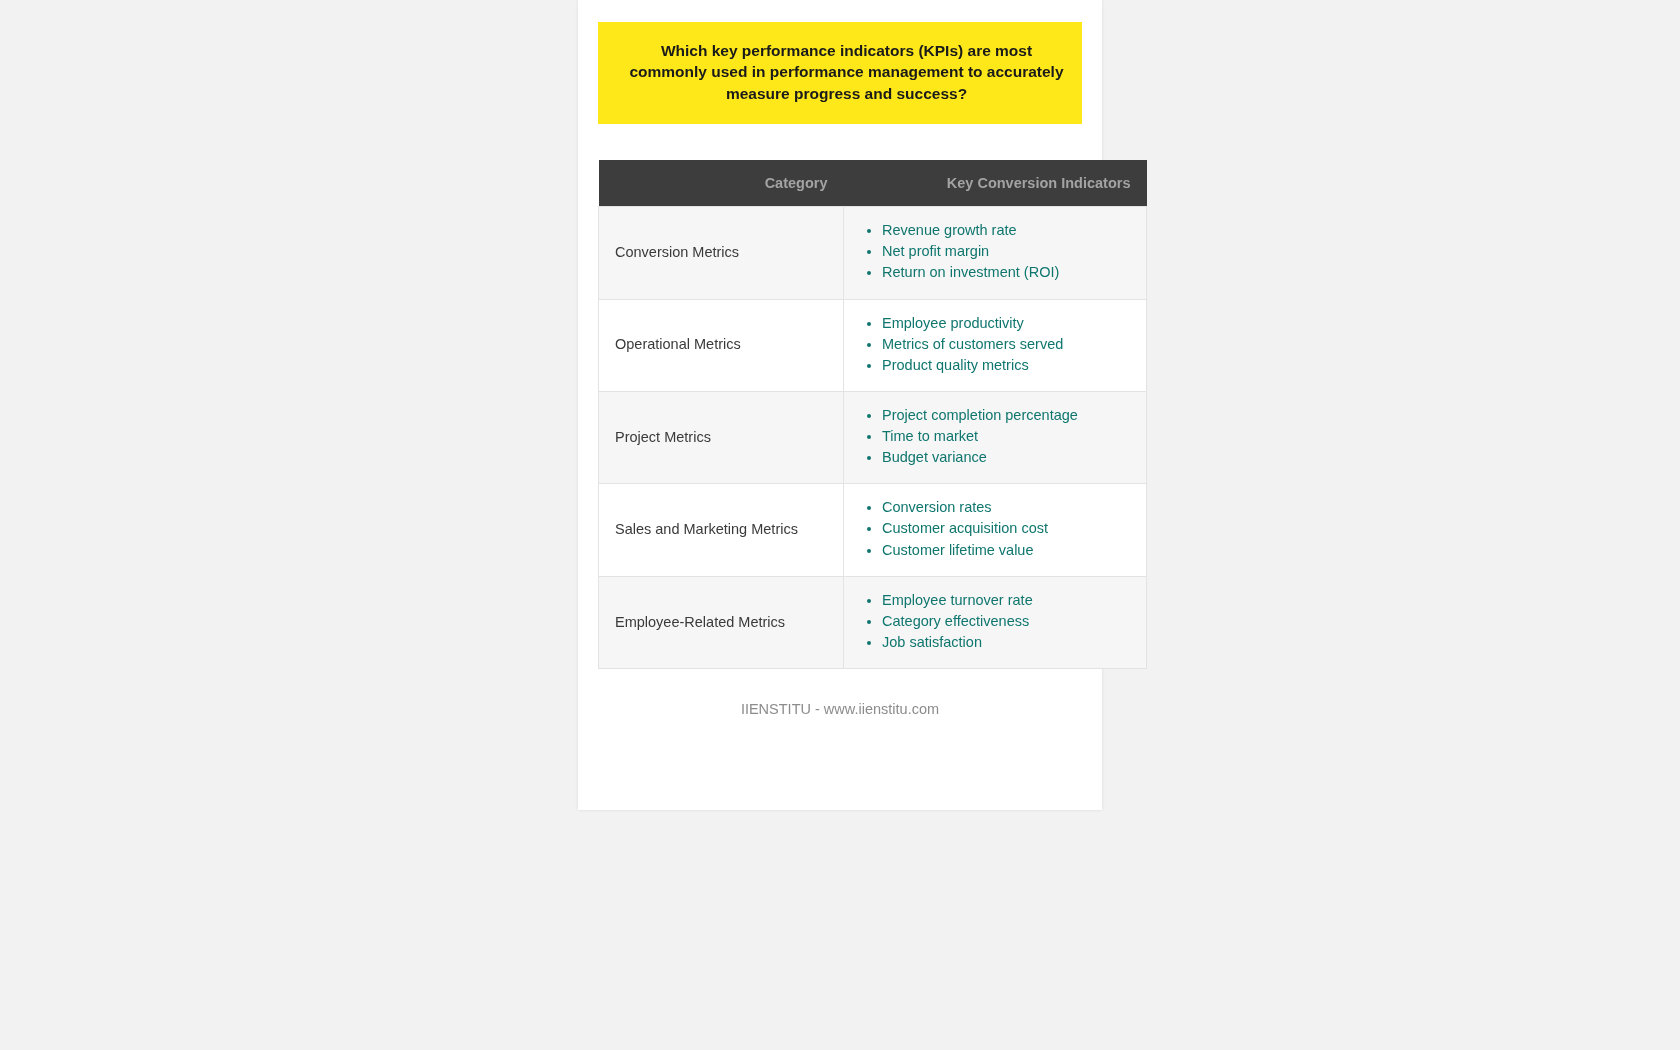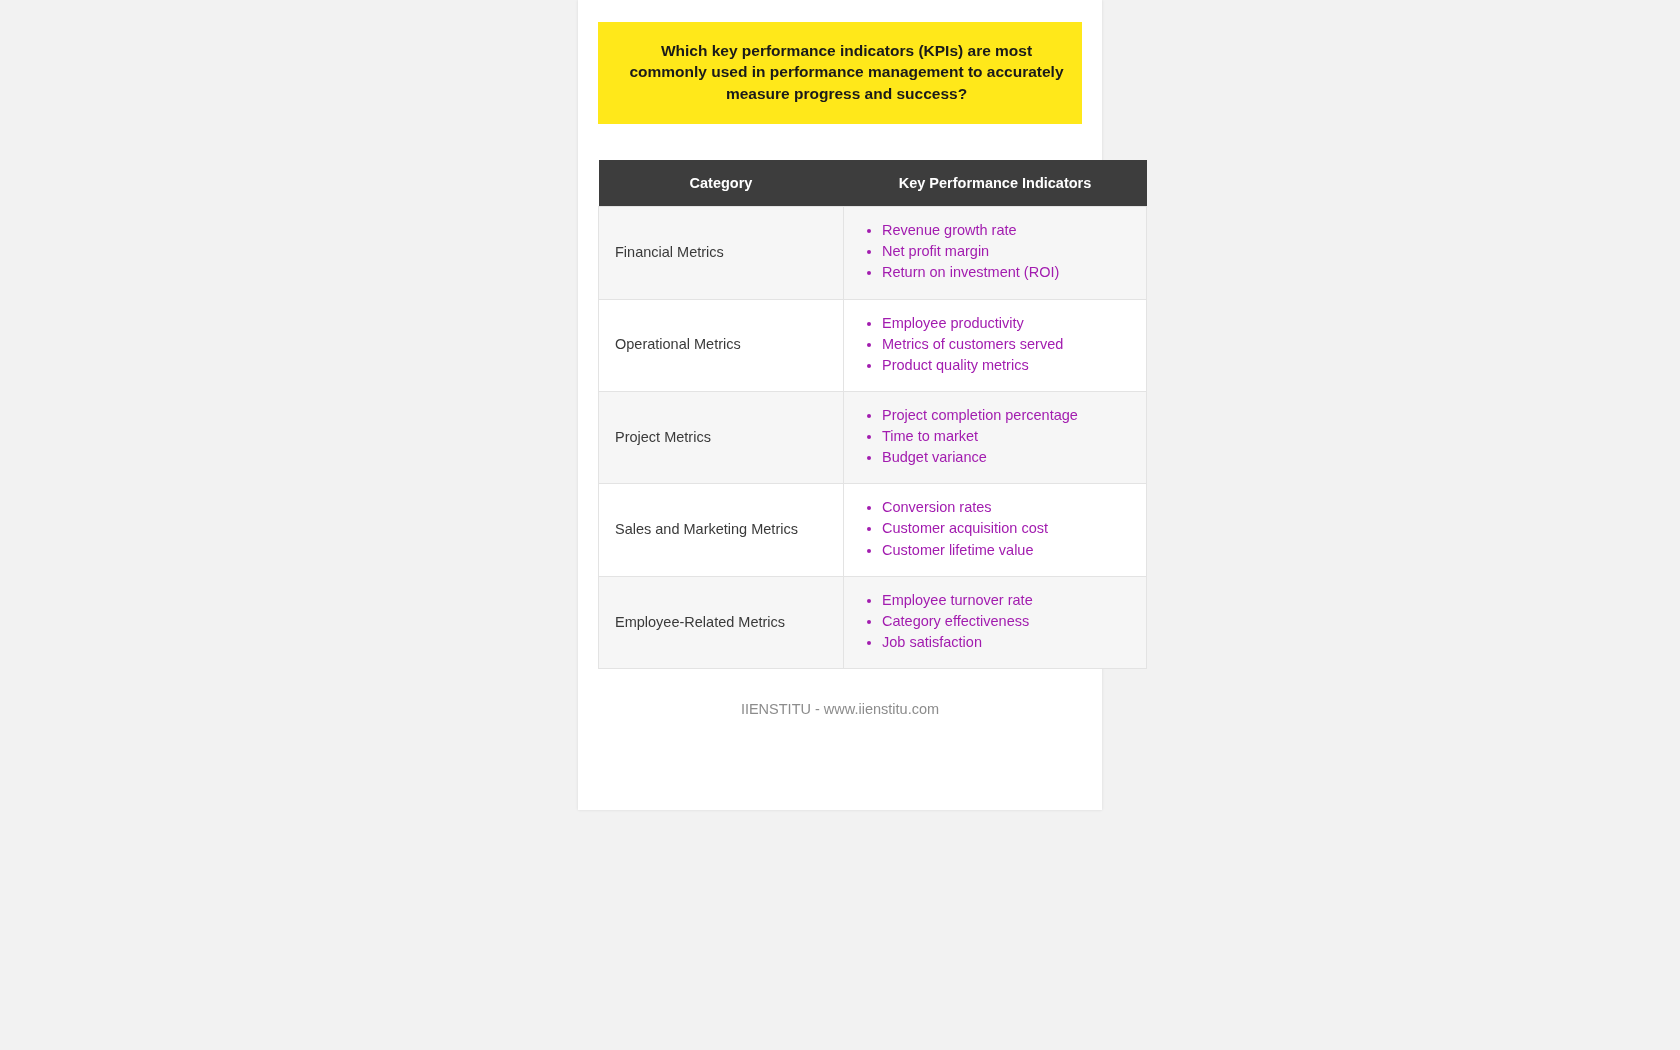--- a/index.html
+++ b/index.html
@@ -38,22 +38,22 @@
 
   .kpi-table {
     margin: 36px auto 0 auto;
     width: 484px;
     border-collapse: collapse;
     table-layout: fixed;
   }
 
   .kpi-table th {
     background: #3d3d3d;
-    color: #ffffff;
-    text-align: center;
+    color: #a3a3a3;
+    text-align: right;
     font-size: 14.5px;
     font-weight: bold;
     padding: 15px 16px;
     vertical-align: middle;
   }
 
   .kpi-table th.col-category { width: 213px; }
   .kpi-table th.col-kpis { width: 271px; }
 
   .kpi-table td {
@@ -77,21 +77,21 @@
 
   .kpi-cell ul {
     margin: 0;
     padding-left: 22px;
     list-style-type: disc;
   }
 
   .kpi-cell li {
     line-height: 1.32;
     margin: 0 0 2px 0;
-    color: #a21caf;
+    color: #0f766e;
   }
 
   .footer {
     margin: 32px auto 0 auto;
     text-align: center;
     color: #8c8c8c;
     font-size: 14.5px;
     padding-bottom: 26px;
   }
 </style>
@@ -99,27 +99,27 @@
 <body>
 
 <div class="page">
 
   <div class="question-banner">Which key performance indicators (KPIs) are most commonly used in performance management to accurately measure progress and success?</div>
 
   <table class="kpi-table">
     <thead>
       <tr>
         <th class="col-category">Category</th>
-        <th class="col-kpis">Key Performance Indicators</th>
+        <th class="col-kpis">Key Conversion Indicators</th>
       </tr>
     </thead>
     <tbody>
 
       <tr>
-        <td class="cat-cell">Financial Metrics</td>
+        <td class="cat-cell">Conversion Metrics</td>
         <td class="kpi-cell">
           <ul>
             <li>Revenue growth rate</li>
             <li>Net profit margin</li>
             <li>Return on investment (ROI)</li>
           </ul>
         </td>
       </tr>
 
       <tr>

